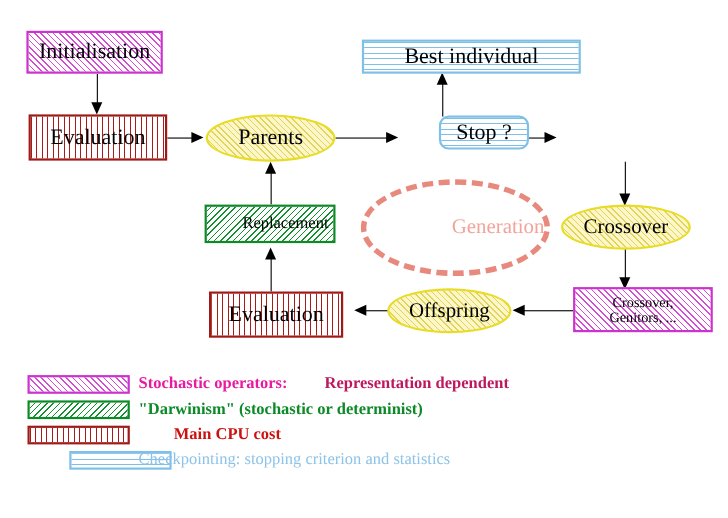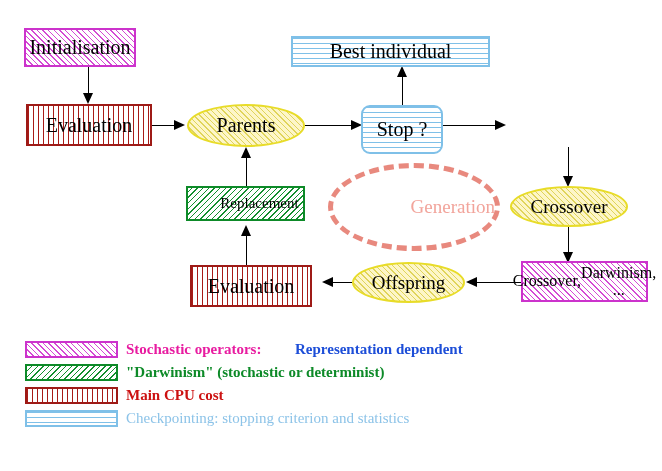--- a/index.html
+++ b/index.html
@@ -45,20 +45,21 @@
     background-color: #ffffff;
     background-image: repeating-linear-gradient(90deg,
       #a81b17 0px, #a81b17 1px, transparent 1px, transparent 5px);
     border: 2px solid #9e1a16;
   }
   .fill-blue {
     background-color: #ffffff;
     background-image: repeating-linear-gradient(180deg,
       #7fc0e8 0px, #7fc0e8 1px, transparent 1px, transparent 5px);
     border: 2px solid #7fc0e8;
+    margin-left: 38px;
   }
   .fill-yellow-ellipse {
     background-color: #fdf6c8;
     background-image: repeating-linear-gradient(45deg,
       #e0d45a 0px, #e0d45a 1px, transparent 1px, transparent 4px);
     border: 2px solid #e8dc28;
     border-radius: 50%;
     align-items: center;
   }
   .rounded { border-radius: 9px; }
@@ -112,23 +113,23 @@
   }
   .legend-text {
     position: absolute;
     left: 126px;
     font-size: 15px;
     white-space: nowrap;
     font-family: Liberation Serif, serif;
     font-weight: bold;
   }
   .lg-magenta { color: #e81ba0; }
-  .lg-gold    { color: #1d4ed8; }
+  .lg-gold    { color: #be185d; }
   .lg-green   { color: #0d8a28; }
-  .lg-red     { color: #cc1111; }
+  .lg-red     { color: #cc1111; margin-left: 32px; }
   .lg-blue    { color: #8cc3e8; font-weight: normal; }
 </style>
 </head>
 <body>
 
 <div id="canvas">
 
   <div class="line v" style="left:88px; top:67px; height:28px;"></div>
   <div class="arrow down" style="left:83px; top:93px;"></div>
 
@@ -159,48 +160,48 @@
   <div class="line v" style="left:246px; top:232px; height:34px;"></div>
   <div class="arrow up" style="left:241px; top:225px;"></div>
 
   <div class="line v" style="left:246px; top:154px; height:32px;"></div>
   <div class="arrow up" style="left:241px; top:147px;"></div>
 
   <div class="gen-ellipse" style="left:328px; top:163px; width:172px; height:88px; font-size:19px;">
     <span>Generation</span>
   </div>
 
-  <div class="node fill-magenta" style="left:24px; top:28px; width:112px; height:39px; font-size:20px;">
+  <div class="node fill-magenta" style="left:24px; top:28px; width:124px; height:39px; font-size:20px;">
     <span>Initialisation</span>
   </div>
 
   <div class="node fill-red" style="left:26px; top:104px; width:126px; height:42px; font-size:20px;">
     <span>Evaluation</span>
   </div>
 
   <div class="node fill-yellow-ellipse" style="left:187px; top:104px; width:118px; height:43px; font-size:20px;">
     <span>Parents</span>
   </div>
 
-  <div class="node fill-blue rounded" style="left:361px; top:105px; width:82px; height:49px; font-size:20px;align-items:center;">
+  <div class="node fill-blue rounded" style="left:361px; top:105px; width:82px; height:31px; font-size:20px;align-items:center;">
     <span>Stop ?</span>
   </div>
 
   <div class="node fill-blue" style="left:291px; top:36px; width:199px; height:31px; font-size:20px;">
     <span>Best individual</span>
   </div>
 
 
   <div class="node fill-yellow-ellipse" style="left:510px; top:186px; width:118px; height:41px; font-size:19px;">
     <span>Crossover</span>
   </div>
 
-  <div class="node fill-magenta" style="left:521px; top:261px; width:127px; height:41px; font-size:16px; flex-direction:row;">
+  <div class="node fill-magenta" style="left:521px; top:261px; width:127px; height:41px; font-size:13px; flex-direction:column;">
     <span>Crossover,</span>
-    <span>Darwinism, ...</span>
+    <span>Genitors, ...</span>
   </div>
 
   <div class="node fill-yellow-ellipse" style="left:352px; top:262px; width:113px; height:41px; font-size:19px;">
     <span>Offspring</span>
   </div>
 
   <div class="node fill-red" style="left:190px; top:265px; width:122px; height:42px; font-size:20px;">
     <span>Evaluation</span>
   </div>
 

